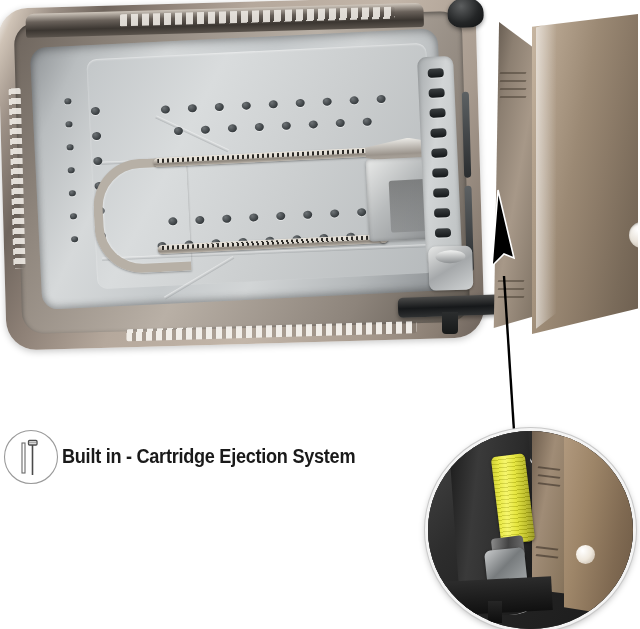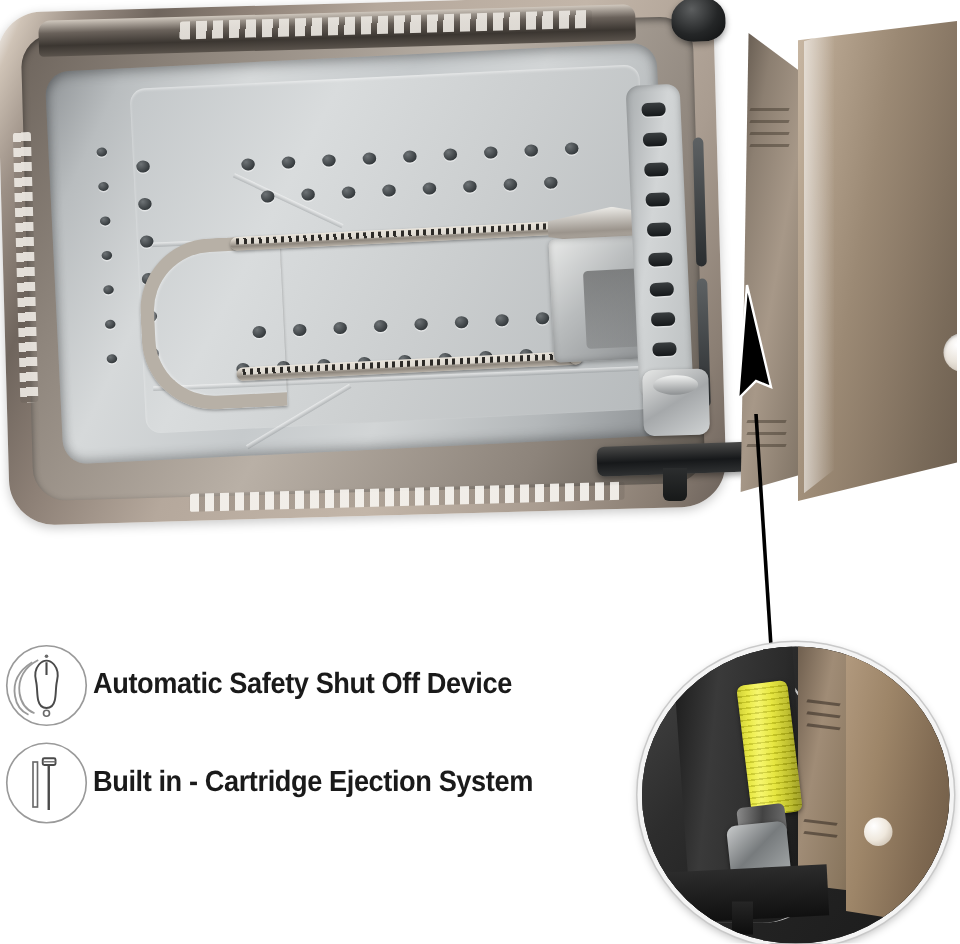--- a/index.html
+++ b/index.html
@@ -597,37 +597,20 @@
   <div class="inset-cart-neck"></div>
   <div class="inset-valve"></div>
 
   <div class="inset-black-base"></div>
   <div class="inset-base-tab"></div>
 </div>
 
 <div id="feature-list">
 
 
-  <div class="feature-row">
-    <div class="feature-icon">
-      <svg width="58" height="58" viewBox="0 0 58 58">
-        <circle cx="29" cy="29" r="26.5" fill="none" stroke="#9a9a9a" stroke-width="1.1"></circle>
-        <path d="M23.5,12 C14,17 10,25 11,34 C12,41 16,45.5 21,47.5" fill="none" stroke="#9a9a9a" stroke-width="1.2"></path>
-        <path d="M19.5,13.5 C10.5,19 6.5,27 8,36 C9,42.5 12.5,46.5 17,48.5" fill="none" stroke="#9a9a9a" stroke-width="1.2"></path>
-        <path d="M24,15 C21.5,18 21,22 22,26 C23,30 22.5,35 23.5,39
-                 C24.3,42.4 26.3,44 29,44 C31.7,44 33.7,42.4 34.5,39
-                 C35.5,35 35,30 36,26 C37,22 36.5,18 34,15
-                 C32.5,13.2 30.8,12.4 29,12.4 C27.2,12.4 25.5,13.2 24,15 Z" fill="none" stroke="#4a4a4a" stroke-width="1.3"></path>
-        <line x1="29" y1="13.5" x2="29" y2="22" stroke="#4a4a4a" stroke-width="1.4"></line>
-        <circle cx="29" cy="9.5" r="1.2" fill="#6a6a6a"></circle>
-        <circle cx="29" cy="47.5" r="2" fill="none" stroke="#6a6a6a" stroke-width="1.1"></circle>
-      </svg>
-    </div>
-    <div class="feature-label">Automatic Safety Shut Off Device</div>
-  </div>
 
   <div class="feature-row">
     <div class="feature-icon">
       <svg width="58" height="58" viewBox="0 0 58 58">
         <circle cx="29" cy="29" r="26.5" fill="none" stroke="#9a9a9a" stroke-width="1.1"></circle>
         <rect x="20" y="15" width="3" height="30" fill="none" stroke="#6a6a6a" stroke-width="1.1"></rect>
         <line x1="30.5" y1="17" x2="30.5" y2="47" stroke="#4a4a4a" stroke-width="1.6"></line>
         <rect x="26.5" y="12.5" width="8.5" height="4.5" rx="1" fill="none" stroke="#4a4a4a" stroke-width="1.3"></rect>
         <line x1="26.5" y1="14.8" x2="35" y2="14.8" stroke="#7a7a7a" stroke-width="0.9"></line>
       </svg>

